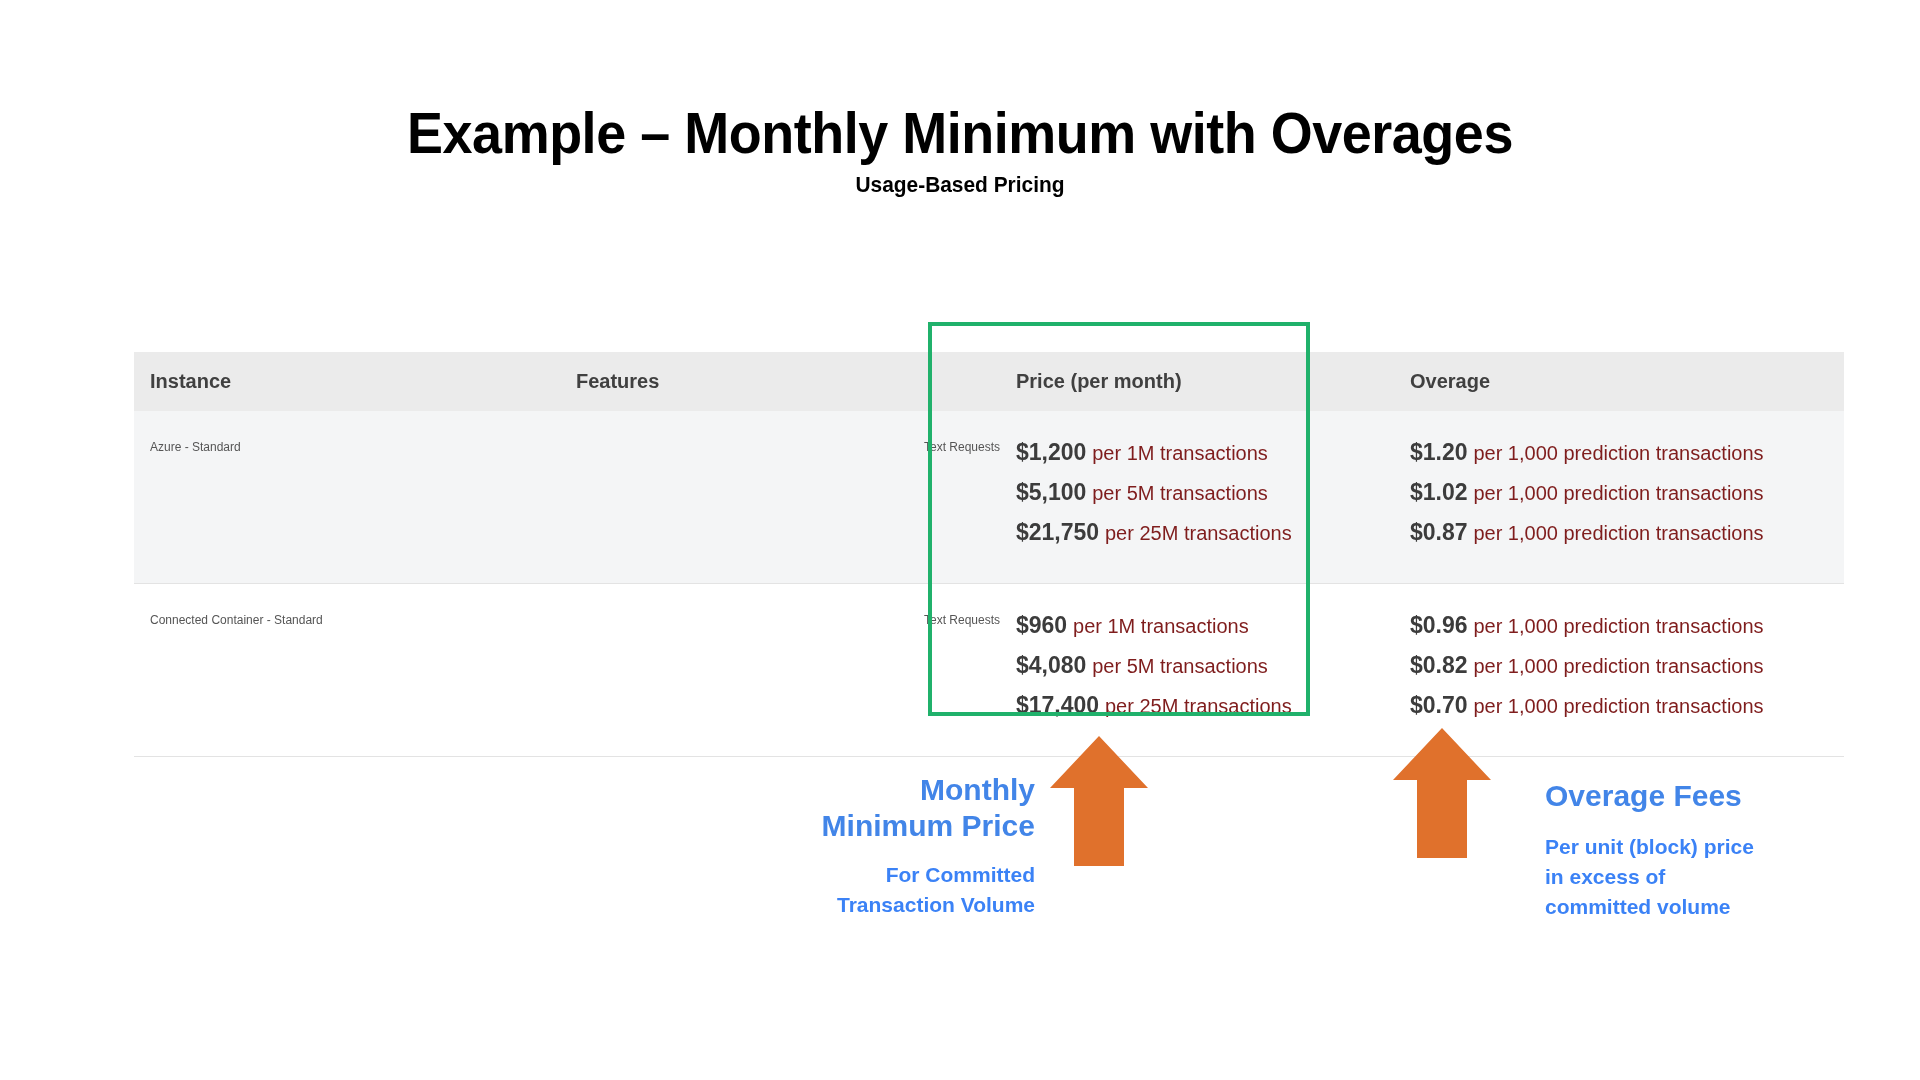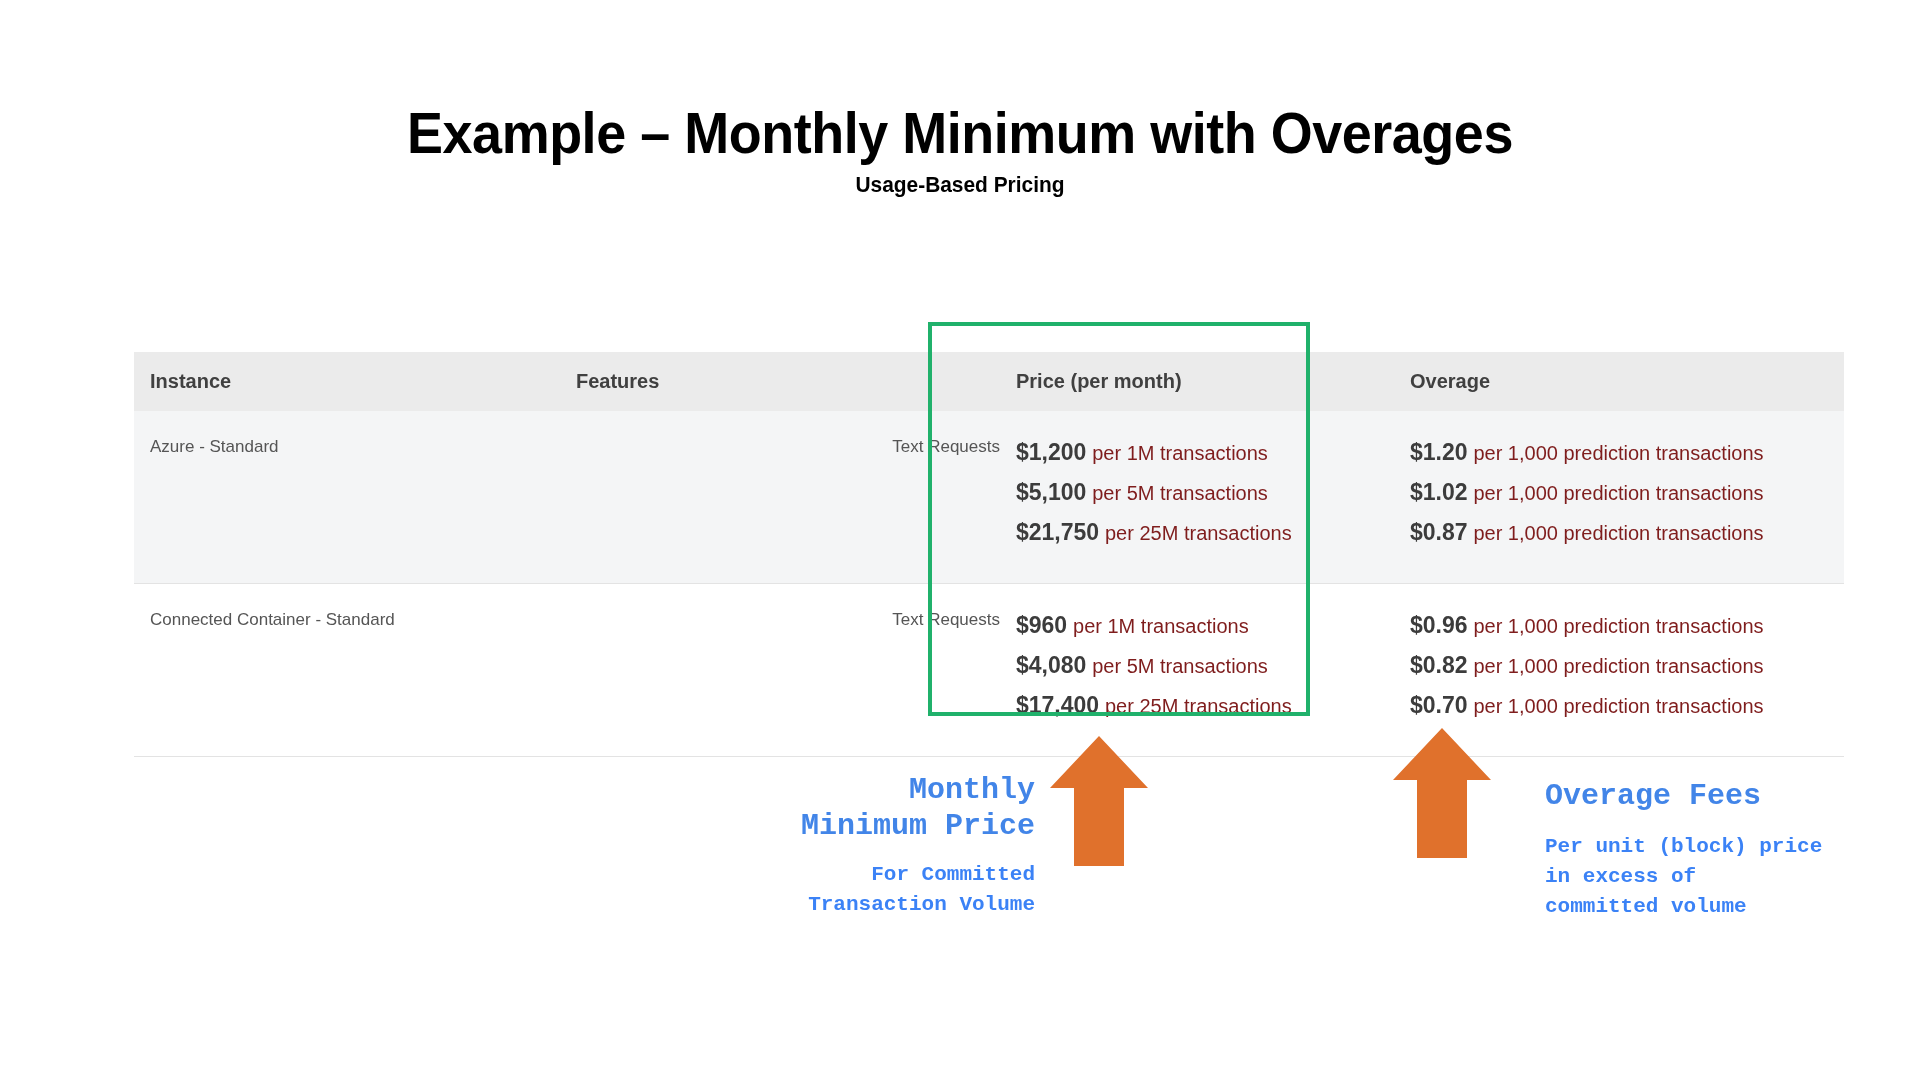--- a/index.html
+++ b/index.html
@@ -87,21 +87,21 @@
   }
   .row-plain td {
     background: #ffffff;
   }
   .col-instance { width: 410px; }
   .col-features { width: 424px; text-align: right; }
   .col-price    { width: 378px; }
   .col-overage  { width: 434px; }
 
   .cell-text {
-    font-size: 17px;
+    font-size: 12px;
     color: #555555;
     line-height: 28px;
     margin-top: 48px;
   }
   .price-line {
     line-height: 39px;
     white-space: nowrap;
     font-size: 21px;
   }
   .price-amt {
@@ -135,21 +135,21 @@
     position: absolute;
   }
   .arrow svg { display: block; }
 
   .arrow-left  { left: 1050px; top: 736px; }
   .arrow-right { left: 1393px; top: 728px; }
 
   
   .anno {
     position: absolute;
-    font-family: Liberation Mono, monospace;
+    font-family: Liberation Sans, sans-serif;
     color: #4285e8;
     font-weight: bold;
   }
   .anno-left {
     left: 700px;
     top: 772px;
     width: 335px;
     text-align: right;
   }
   .anno-right {

